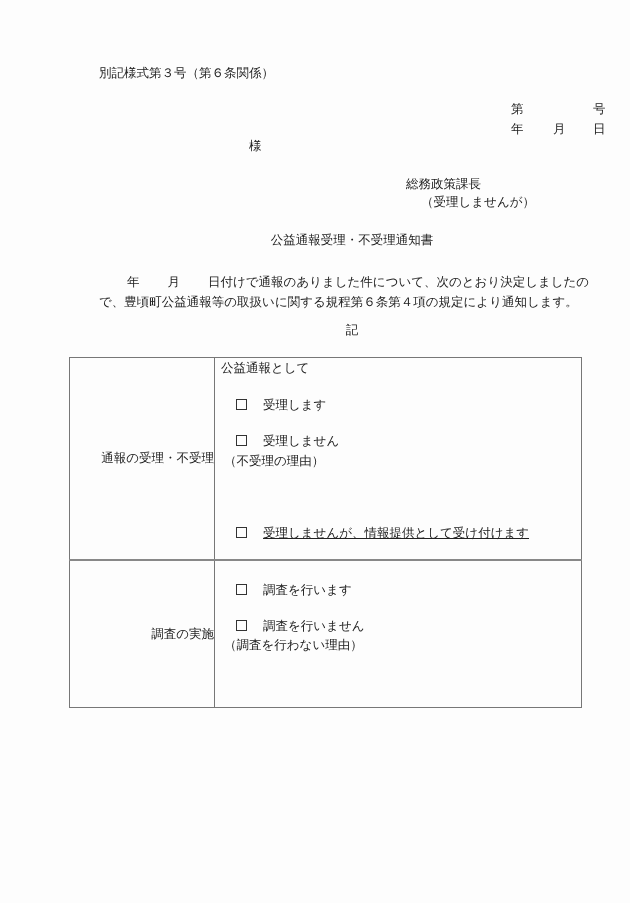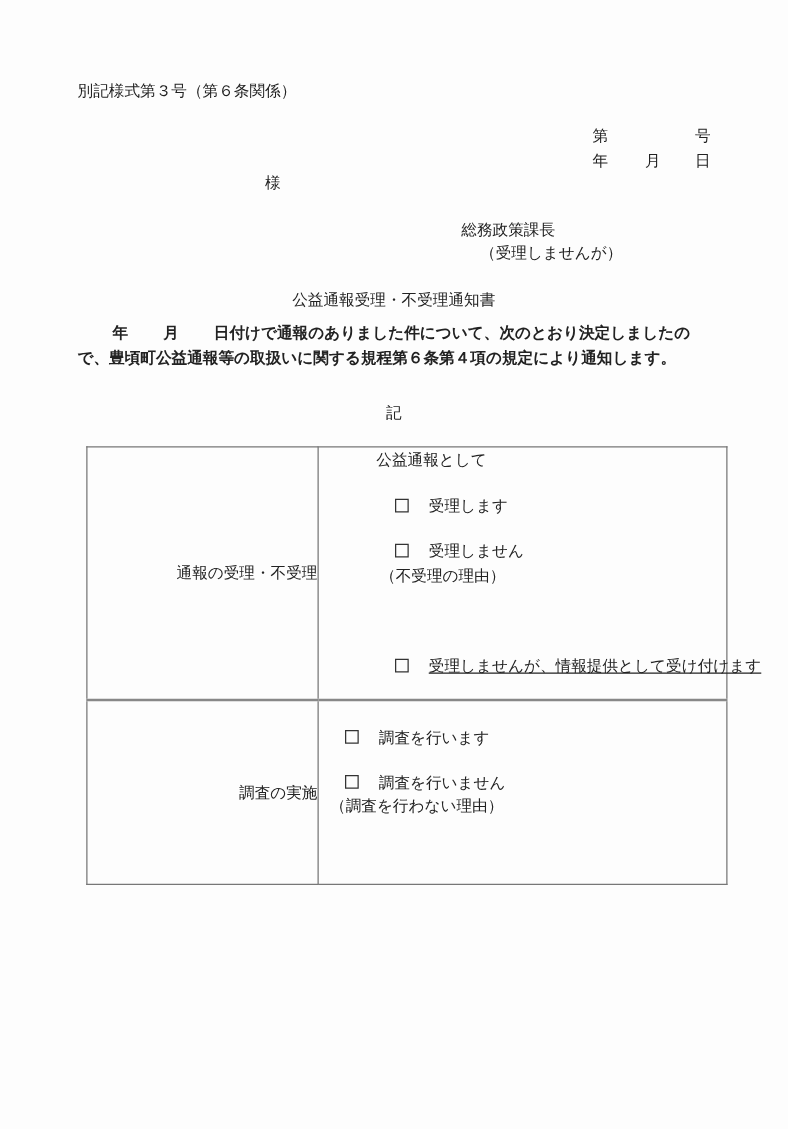--- a/index.html
+++ b/index.html
@@ -9,34 +9,34 @@
     }
     body {
       width: 630px;
       height: 903px;
       position: relative;
       font-family: "DejaVu Serif", "Liberation Serif", serif;
       color: #222;
       font-size: 12.5px;
       overflow: hidden;
     }
-    .abs { position: absolute; white-space: nowrap; line-height: 16px; }
+    .abs { position: absolute; white-space: nowrap; line-height: 16px; margin-left: 37px; }
     .form-number { left: 62px; top: 65px; }
     .docno-label { left: 474px; top: 101px; }
     .docno-suffix { left: 556px; top: 101px; }
     .date-year { left: 474px; top: 121px; }
     .date-month { left: 516px; top: 121px; }
     .date-day { left: 556px; top: 121px; }
     .addressee { left: 212px; top: 138px; }
     .sender-title { left: 369px; top: 176px; }
     .sender-role { left: 384px; top: 194px; }
     .doc-title { left: 0; width: 630px; text-align: center; top: 232px; }
     .body-text {
-      left: 62px; top: 256px; width: 520px;
-      white-space: normal; line-height: 20px; font-weight: bold;
+      left: 62px; top: 272px; width: 520px;
+      white-space: normal; line-height: 20px;
     }
     .body-text .ind { display: inline-block; width: 28px; }
     .body-text .gap { display: inline-block; width: 28px; }
     .ki { left: 0; width: 630px; text-align: center; top: 322px; }
 
     table.form {
       position: absolute;
       left: 69px; top: 357px;
       width: 513px;
       border-collapse: collapse;
@@ -44,21 +44,21 @@
     }
     table.form td {
       border: 1px solid #777;
       vertical-align: middle;
       padding: 0;
     }
     table.form td.label {
       width: 144px;
       text-align: right;
     }
-    table.form tr.row1 td { height: 201px; border-bottom: 2px solid #888; padding-left: 40px; }
+    table.form tr.row1 td { height: 201px; border-bottom: 2px solid #888; }
     table.form tr.row2 td { height: 146px; }
     .cell { position: relative; height: 100%; }
     .row1 .cell { height: 201px; }
     .row2 .cell { height: 146px; }
     .line { position: absolute; white-space: nowrap; line-height: 16px; }
     .checkbox {
       display: inline-block;
       width: 9px; height: 9px;
       border: 1px solid #333;
       margin-right: 16px;

